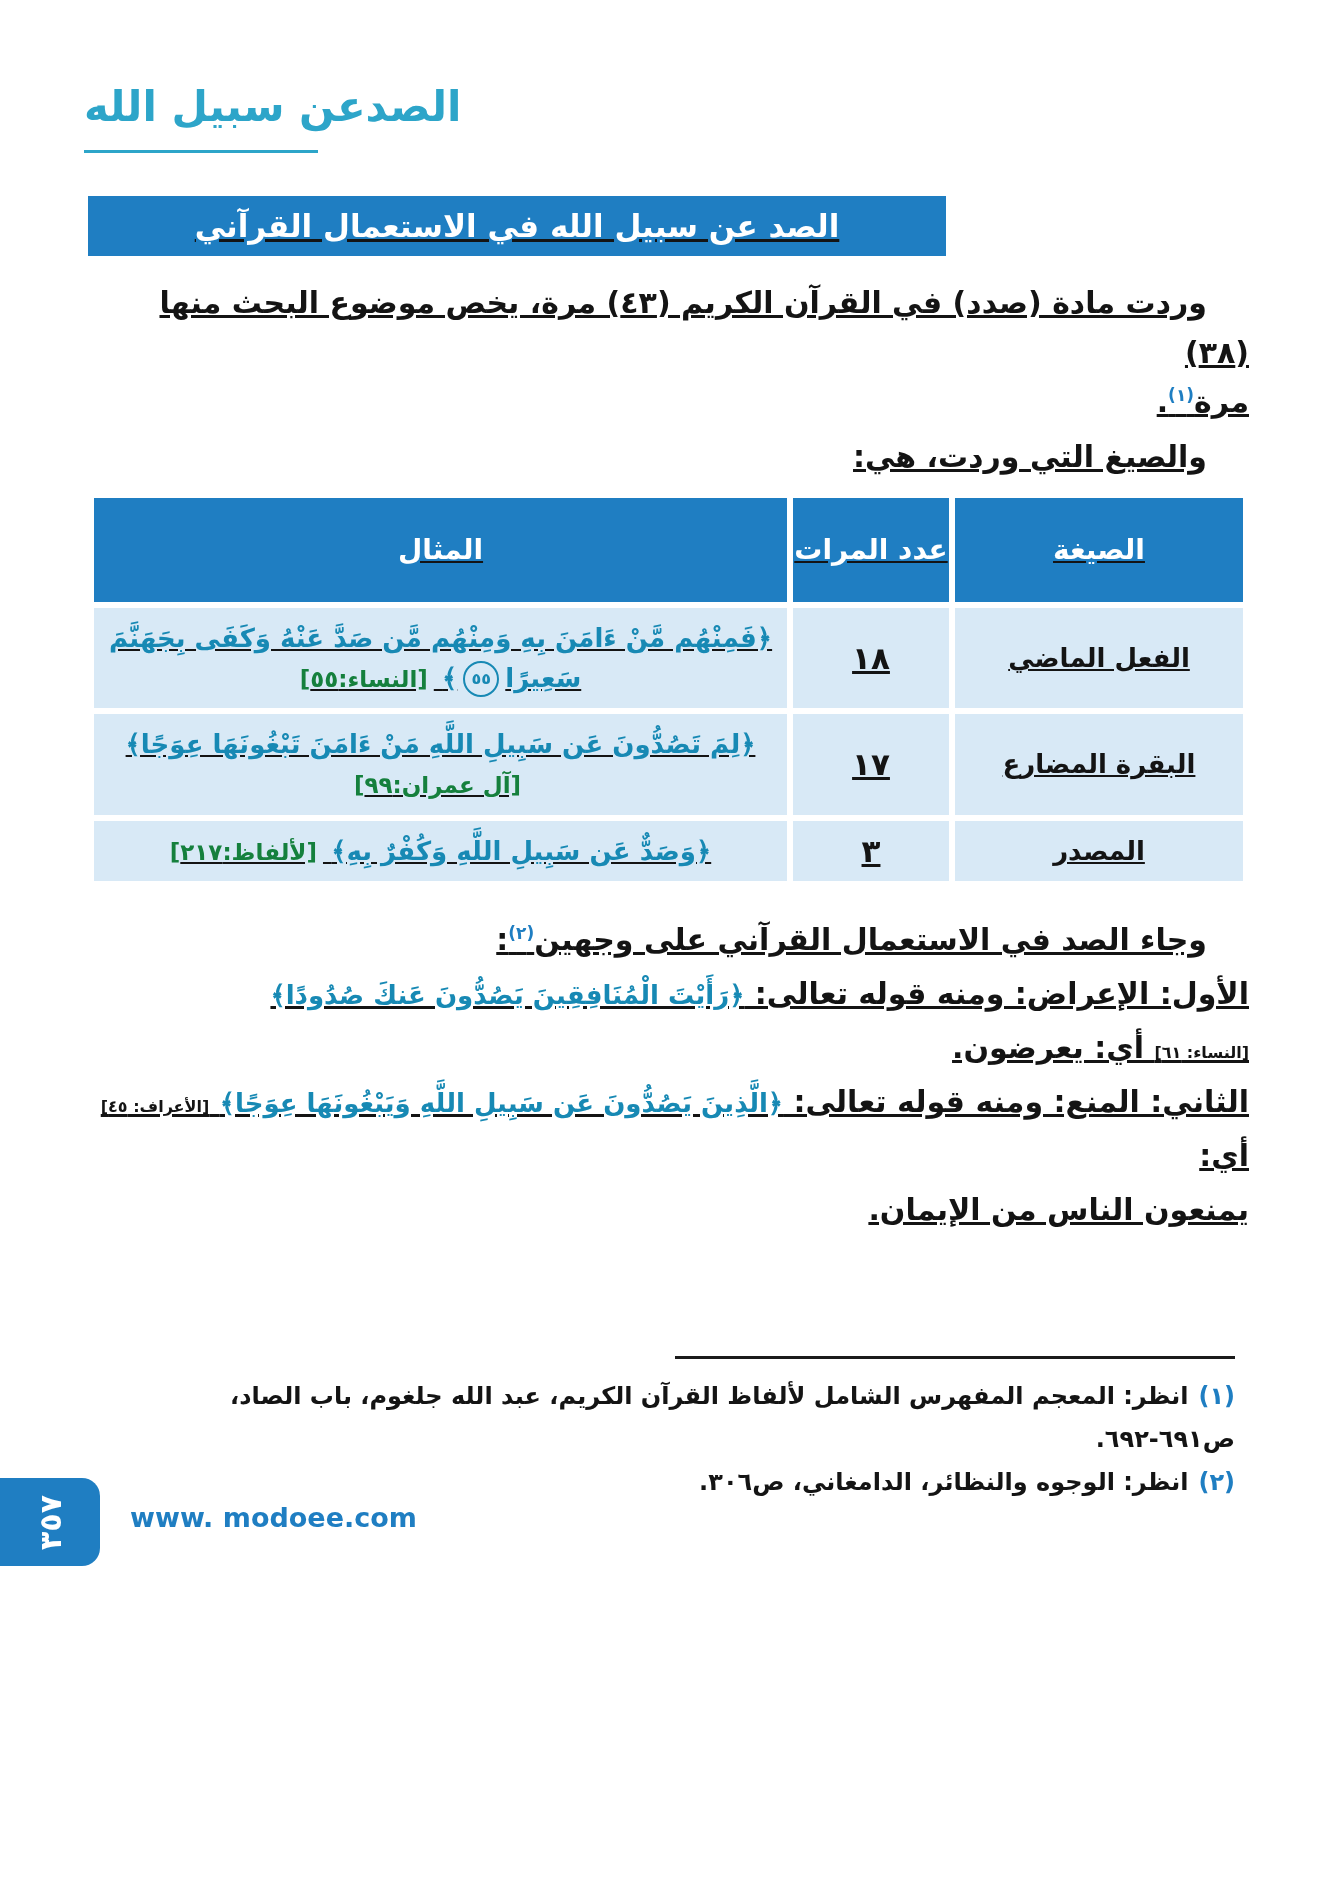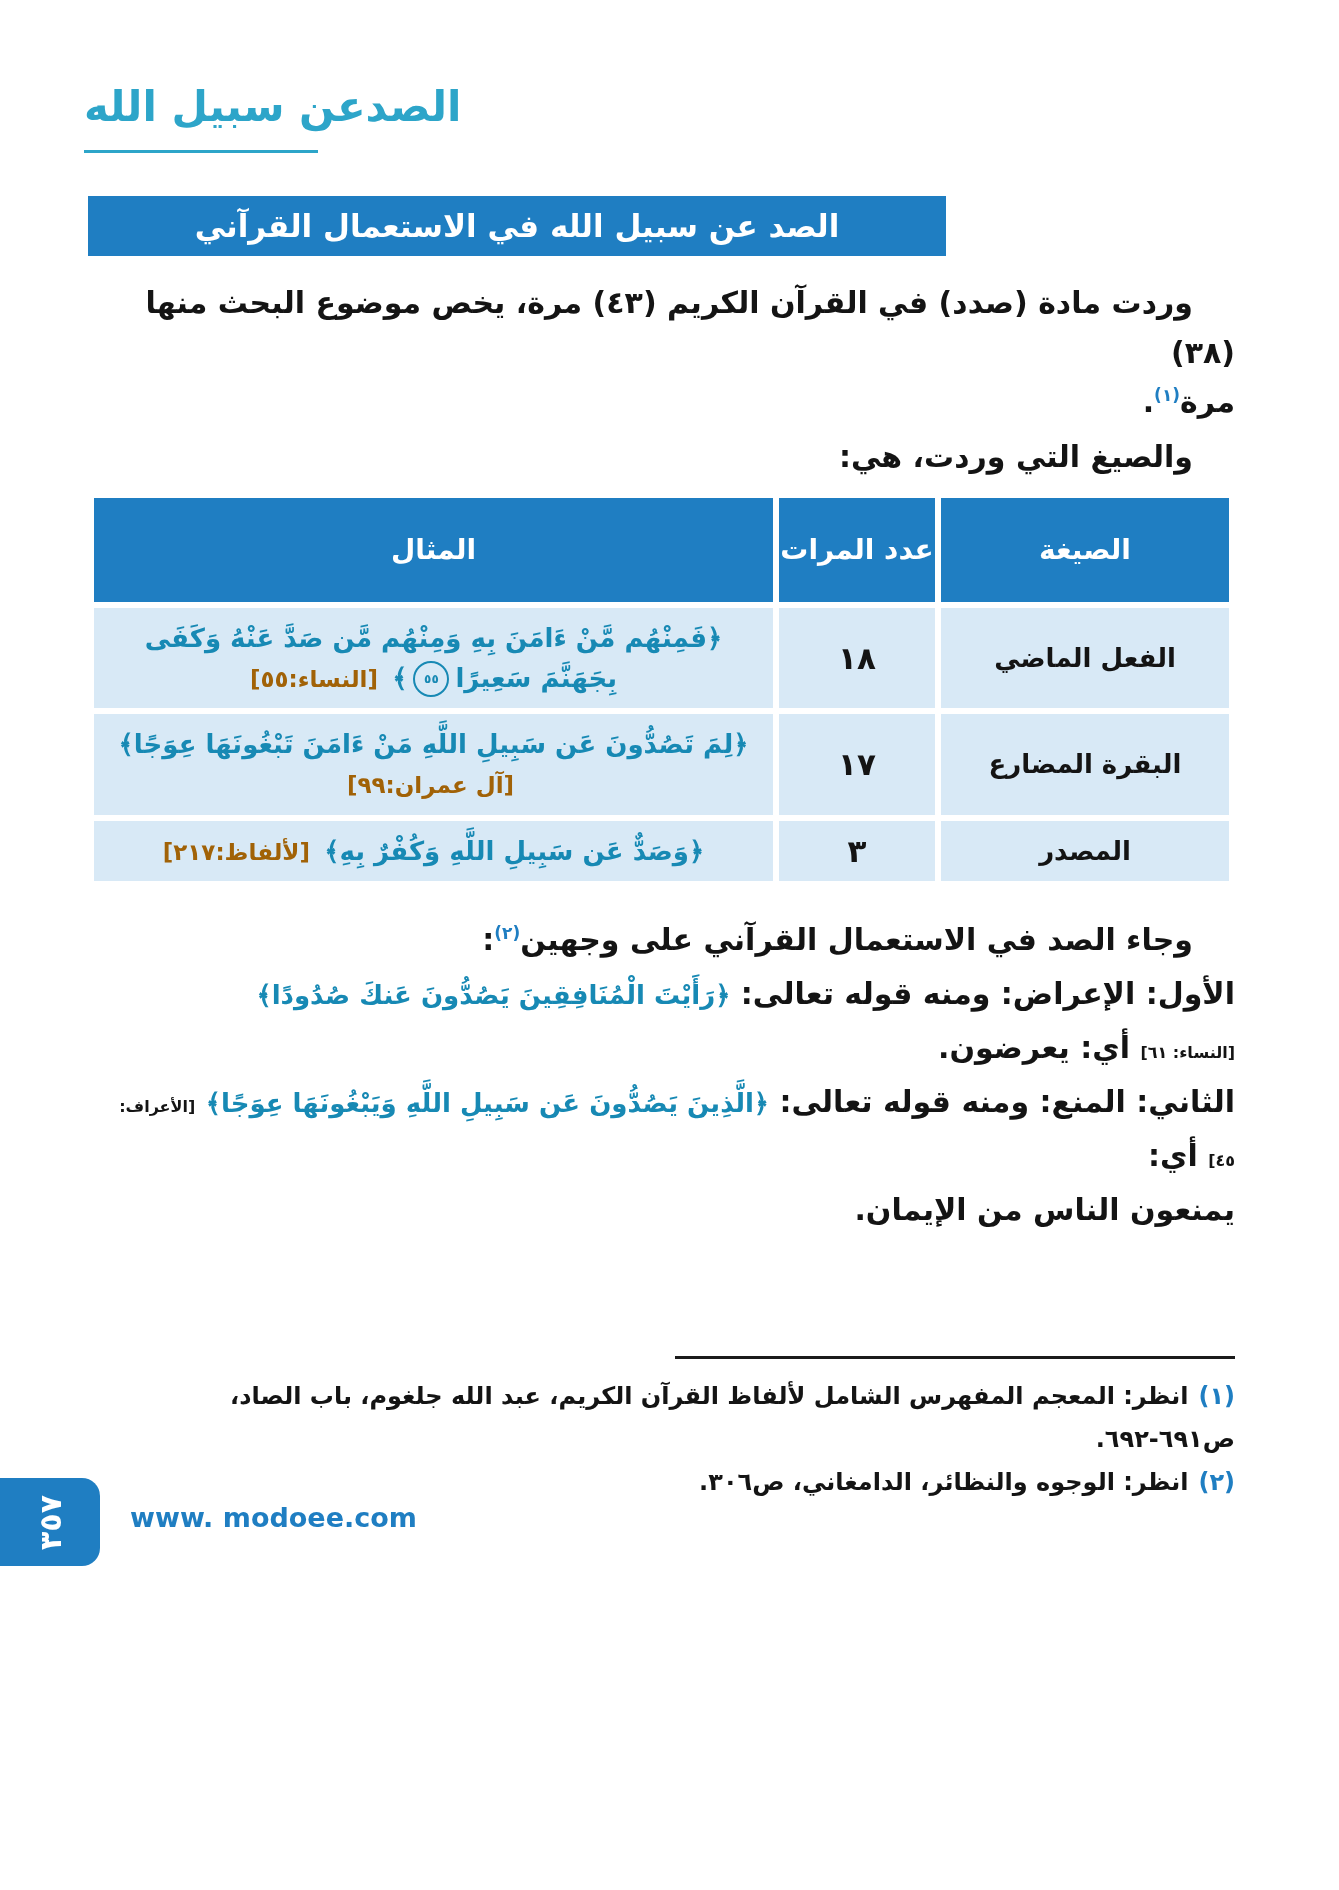--- a/index.html
+++ b/index.html
@@ -14,21 +14,21 @@
   
   .running-header {
     position:absolute; top:82px; left:84px; color:var(--calli);
     font-size:42px; font-weight:bold; white-space:nowrap;
   }
   .running-header-line {
     position:absolute; top:150px; left:84px; width:234px; height:3px;
     background:var(--calli);
   }
 
-  .content { position:absolute; top:196px; right:104px; left:88px; }
+  .content { position:absolute; top:196px; right:90px; left:88px;text-decoration:underline; }
 
   .title-bar {
     width:858px; height:60px; margin:0 auto 0 0;
     background:var(--blue); color:#ffffff;
     display:flex; align-items:center; justify-content:center;
     font-size:31px; font-weight:bold;
   }
 
   .p1 { margin-top:22px; font-size:30px; font-weight:bold; line-height:1.65; text-align:right; }
   .p1 .first-line { padding-right:42px; }
@@ -46,25 +46,25 @@
     padding:10px 14px;
   }
   col.c-form { width:288px; } col.c-count { width:156px; }
   td.cell-form  { font-size:26px; font-weight:bold; }
   td.cell-count { font-size:31px; font-weight:bold; }
   td.cell-example { font-size:26px; line-height:1.55; }
   tr.r1 td, tr.r2 td { height:98px; }
   tr.r3 td { height:58px; }
 
   .verse { color:var(--teal); font-weight:bold; }
-  .ref   { color:#a16207; font-weight:bold; font-size:23px; margin-right:6px; }
+  .ref   { color:#15803d; font-weight:bold; font-size:23px; margin-right:6px; }
   .ayah-circle {
     display:inline-flex; width:36px; height:36px; border:2px solid var(--teal);
     border-radius:50%; align-items:center; justify-content:center;
-    font-size:12px; color:var(--teal); font-weight:bold; margin:0 6px; vertical-align:middle;
+    font-size:16px; color:var(--teal); font-weight:bold; margin:0 6px; vertical-align:middle;
   }
 
   .usage { margin-top:26px; font-size:30px; font-weight:bold; line-height:1.8; text-align:right; }
   .usage .lead-line { padding-right:42px; }
   .usage .verse { font-size:26px; }
   .usage .ref2 { font-weight:bold; font-size:16px; }
 
   .footnotes { position:absolute; top:1356px; right:104px; left:88px; }
   .fn-sep { width:560px; height:3px; background:#1b1b1b; margin-bottom:16px; }
   .fn { font-size:24px; font-weight:bold; line-height:1.8; text-align:right; }

